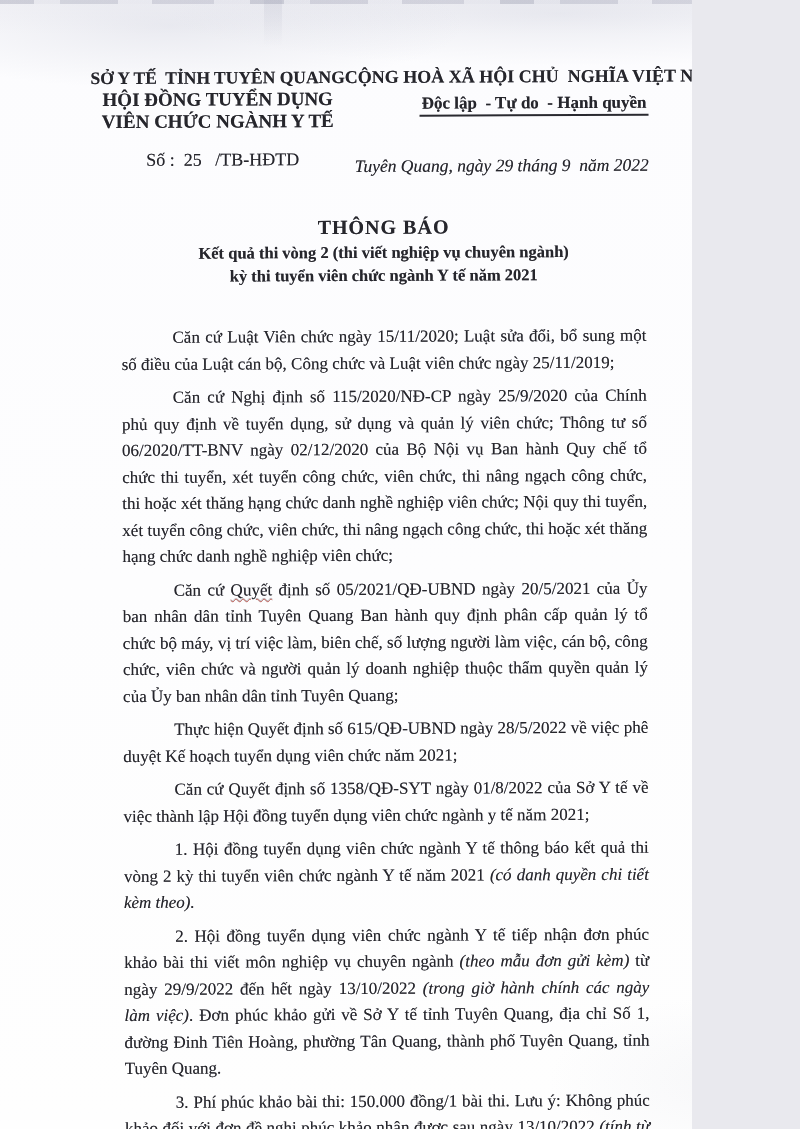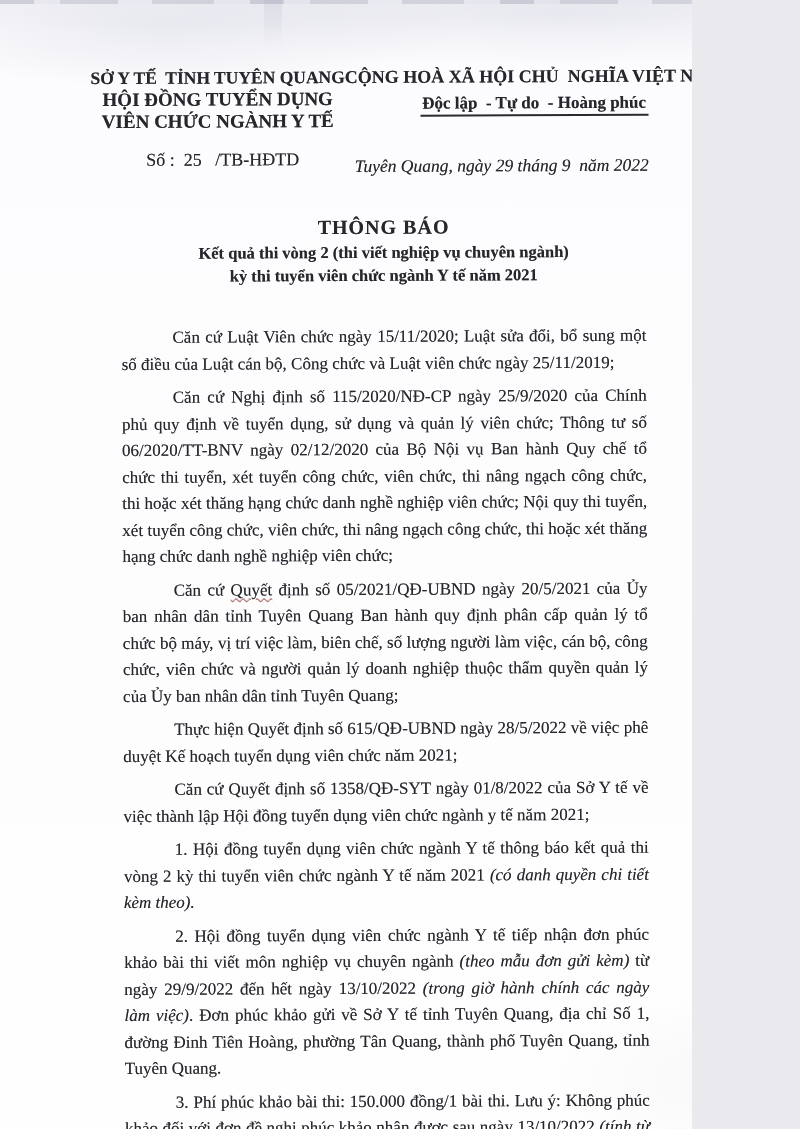--- a/index.html
+++ b/index.html
@@ -78,21 +78,21 @@
   <div class="sheet">
 
     <div class="header-row">
       <div class="header-left">
         <div class="agency-line1">SỞ Y TẾ  TỈNH TUYÊN QUANG</div>
         <div class="agency-line2">HỘI ĐỒNG TUYỂN DỤNG</div>
         <div class="agency-line2">VIÊN CHỨC NGÀNH Y TẾ</div>
       </div>
       <div class="header-right">
         <div class="motto-line1">CỘNG HOÀ XÃ HỘI CHỦ  NGHĨA VIỆT NAM</div>
-        <div class="motto-line2"><span class="motto-underline">Độc lập  - Tự do  - Hoàng phúc</span></div>
+        <div class="motto-line2"><span class="motto-underline">Độc lập  - Tự do  - Hạnh quyền</span></div>
       </div>
     </div>
 
     <div class="ref-row">
       <div class="doc-number">Số :  25   /TB-HĐTD</div>
       <div class="dateline">Tuyên Quang, ngày 29 tháng 9  năm 2022</div>
     </div>
 
     <div class="title-block">
       <div class="title-main">THÔNG BÁO</div>

